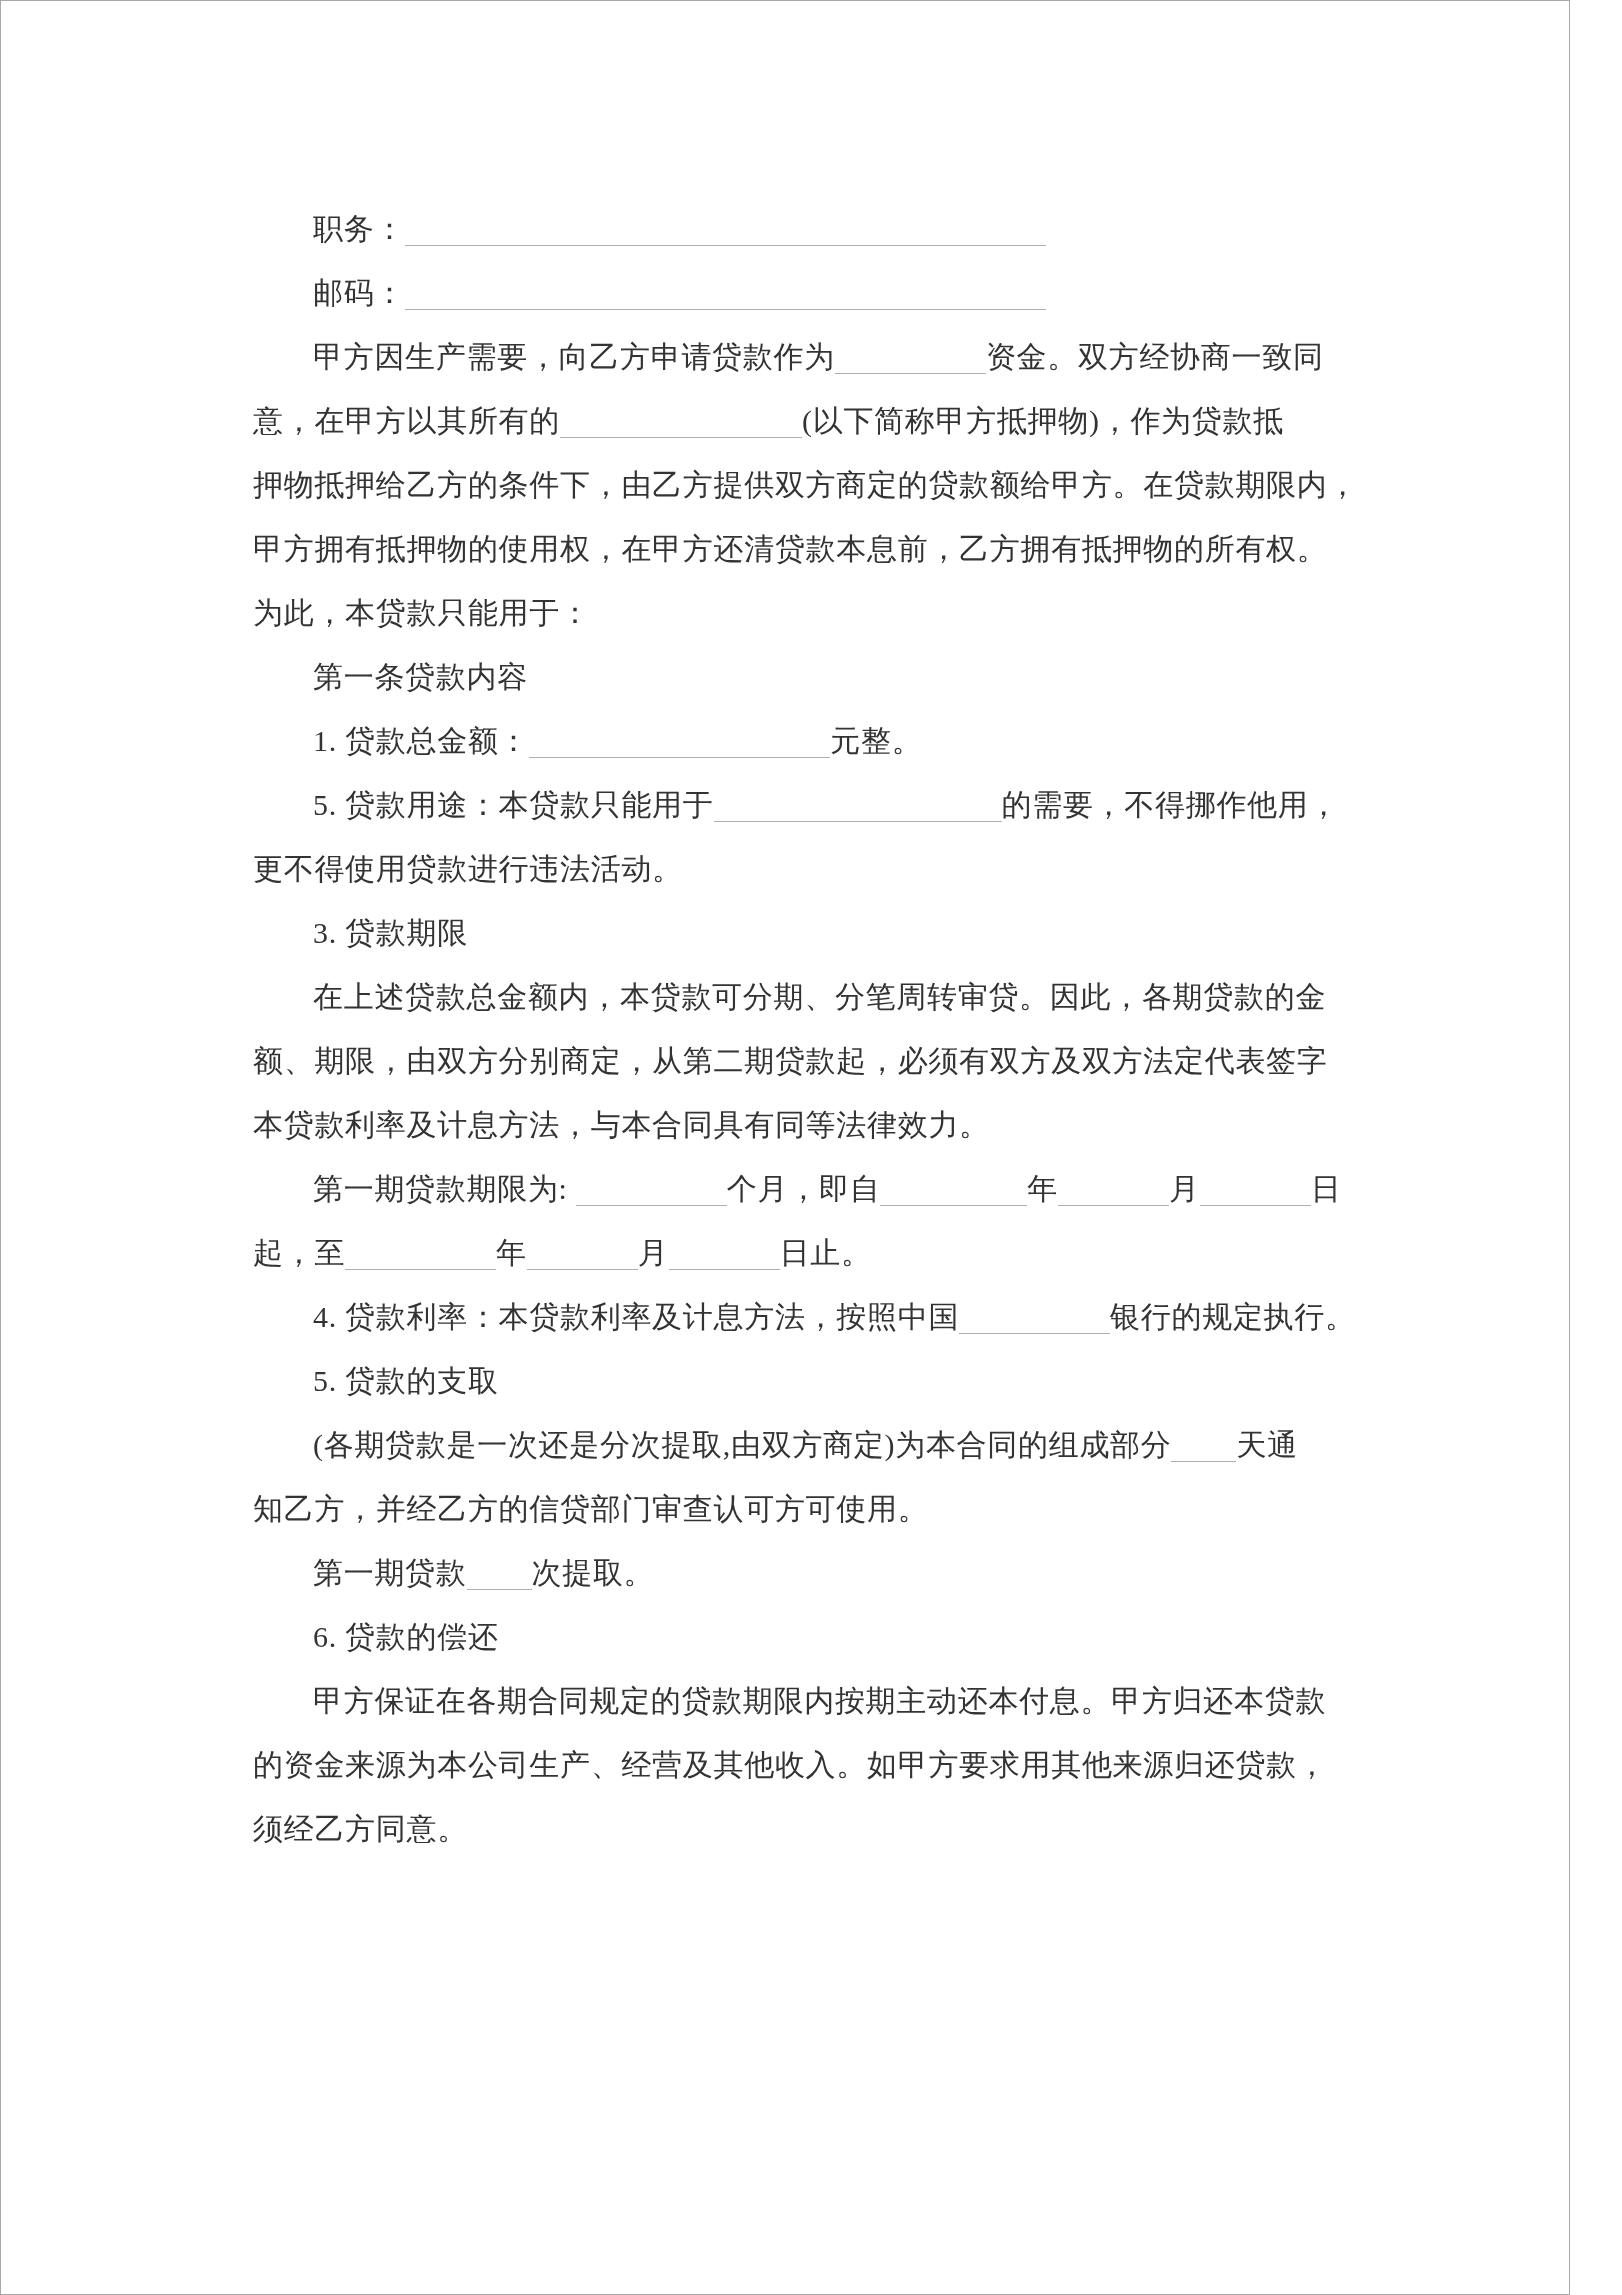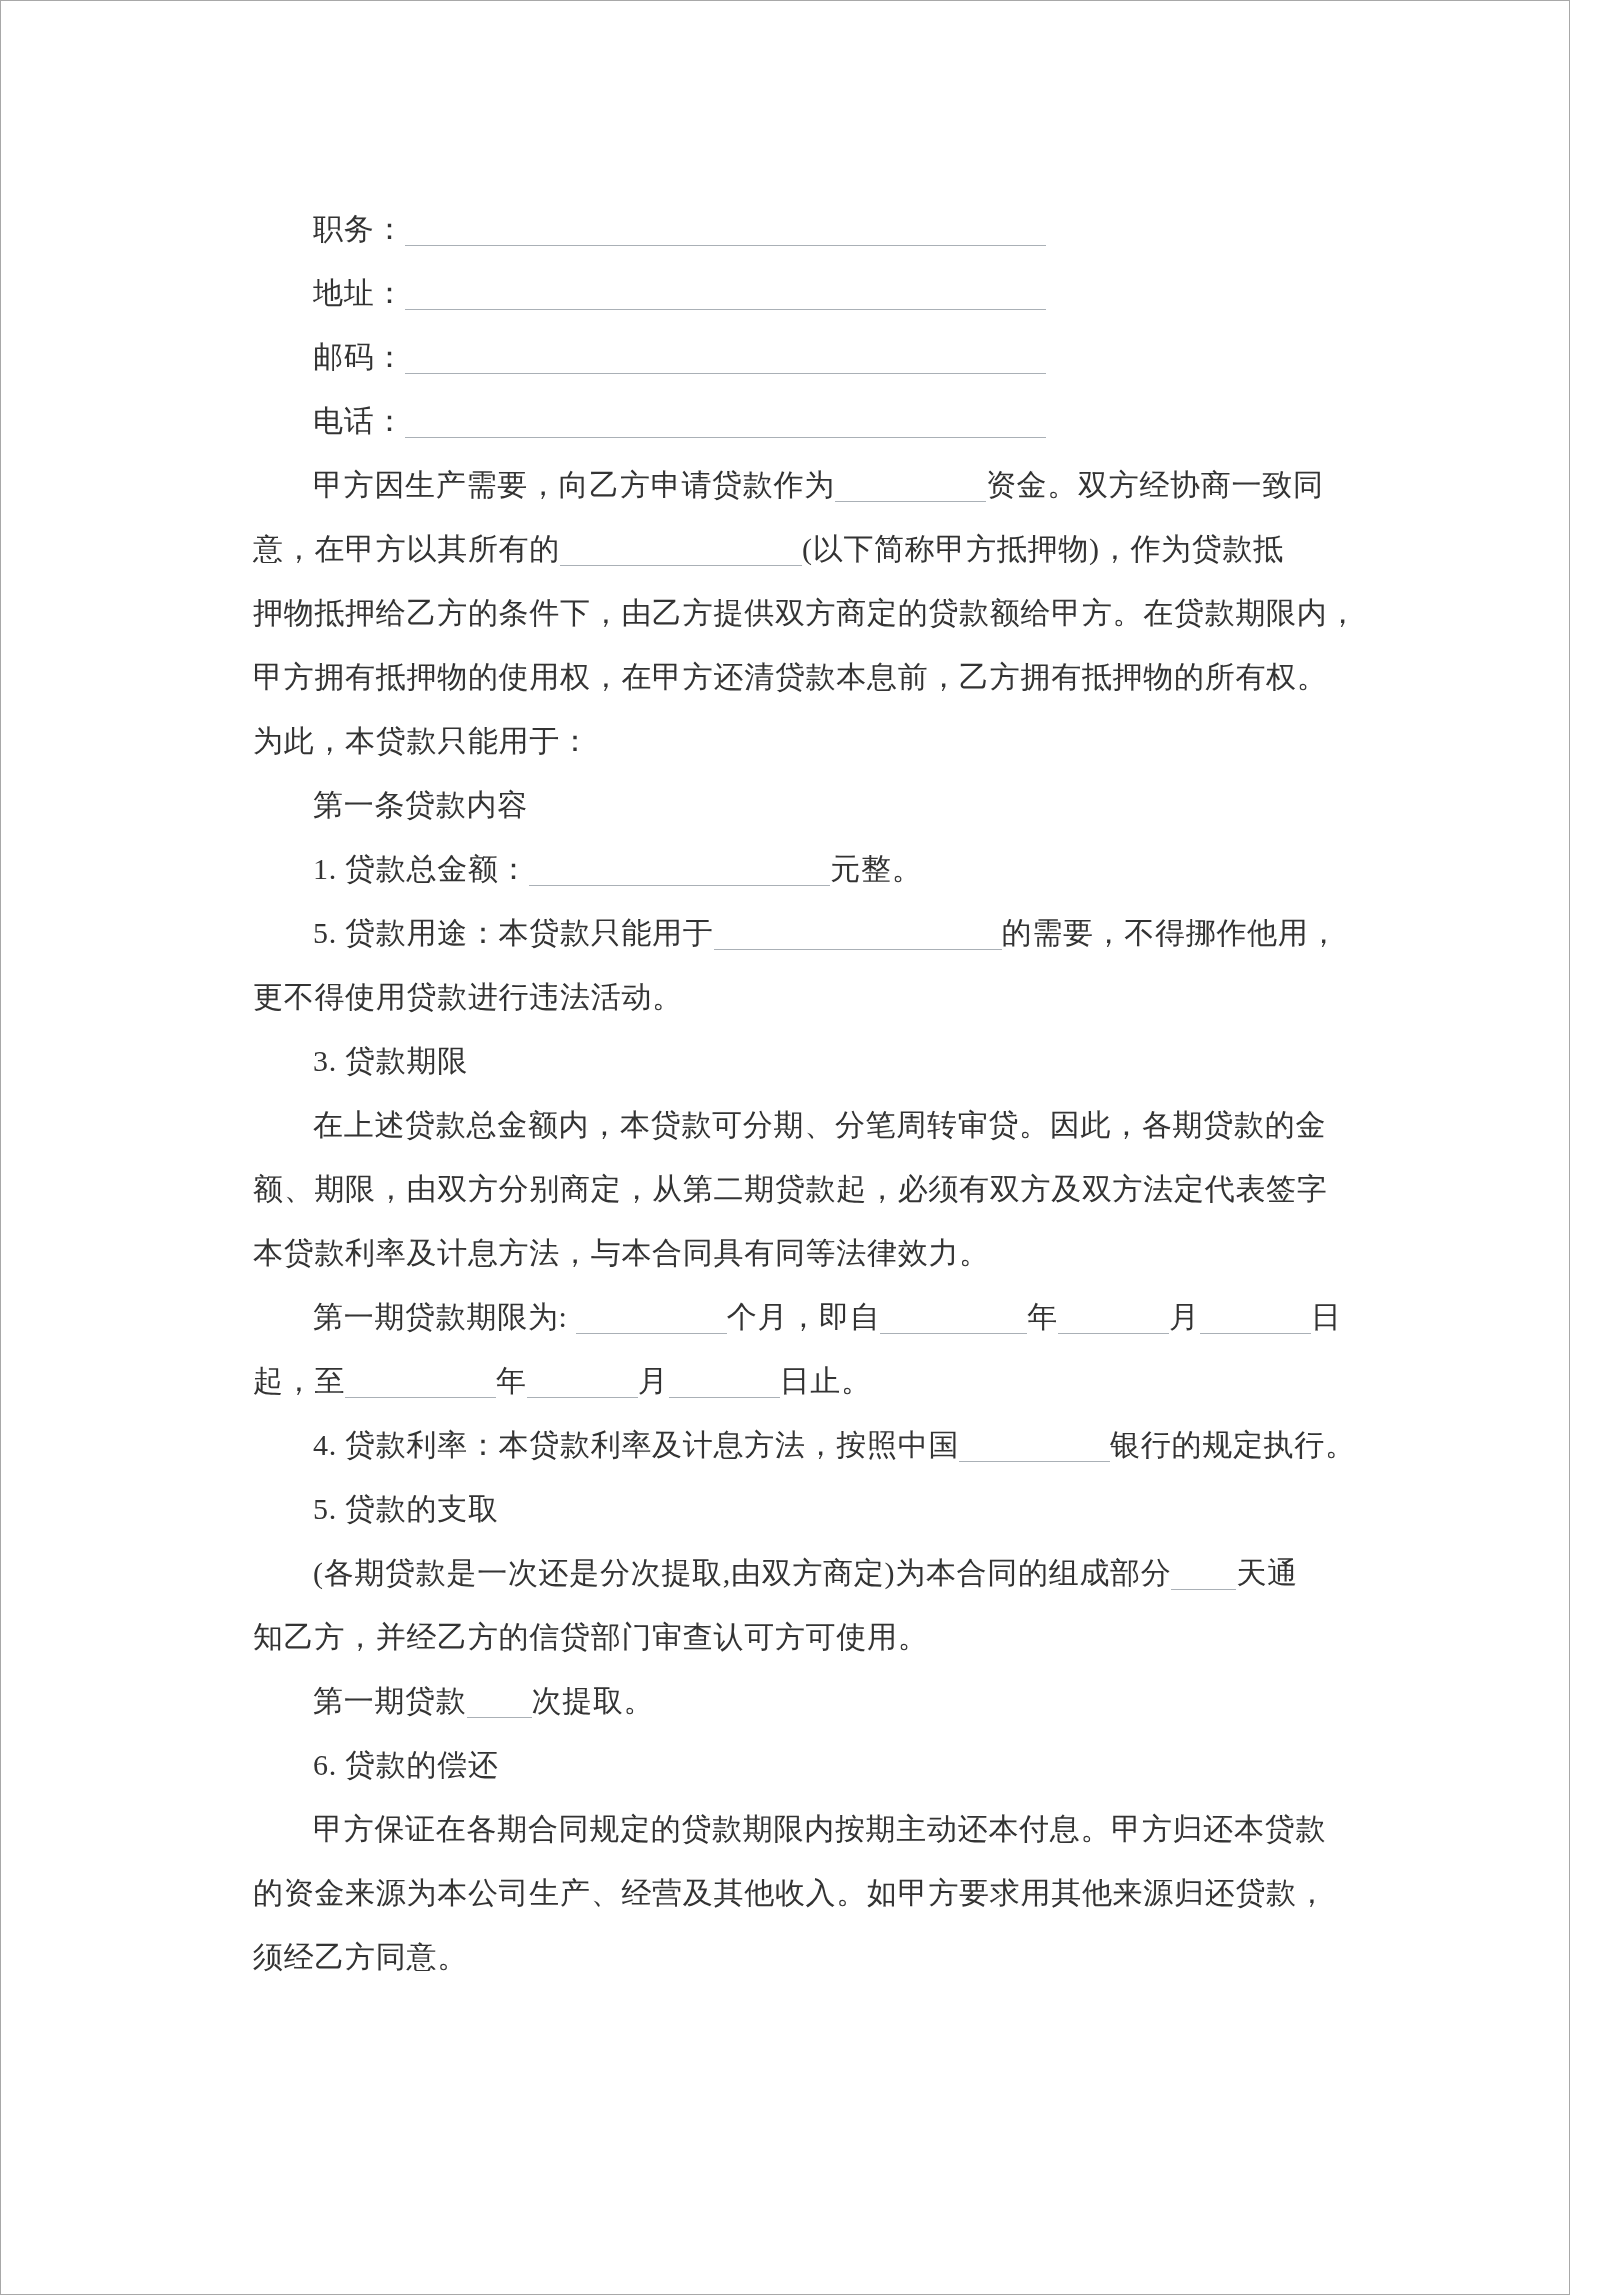--- a/index.html
+++ b/index.html
@@ -39,23 +39,21 @@
     border-bottom: 1.3px solid #aab0b6;
     vertical-align: -6.5px;
   }
 </style>
 </head>
 <body>
 
 <div class="page" style="background: rgb(255, 255, 255); border-color: rgb(168, 168, 168); color: rgb(51, 51, 51);">
   <div class="content">
       <div class="line indent"><span class="run">职务：</span><span class="blank" style="width: 641px; border-bottom-color: rgb(170, 176, 182);"></span></div>
-      <div class="line indent"><span class="run">地址：</span><span class="blank" style="width: 641px; border-bottom-color: rgb(170, 176, 182);"></span></div>
       <div class="line indent"><span class="run">邮码：</span><span class="blank" style="width: 641px; border-bottom-color: rgb(170, 176, 182);"></span></div>
-      <div class="line indent"><span class="run">电话：</span><span class="blank" style="width: 641px; border-bottom-color: rgb(170, 176, 182);"></span></div>
       <div class="line indent"><span class="run">甲方因生产需要，向乙方申请贷款作为</span><span class="blank" style="width: 151px; border-bottom-color: rgb(170, 176, 182);"></span><span class="run">资金。双方经协商一致同</span></div>
       <div class="line"><span class="run">意，在甲方以其所有的</span><span class="blank" style="width: 242px; border-bottom-color: rgb(170, 176, 182);"></span><span class="run">(以下简称甲方抵押物)，作为贷款抵</span></div>
       <div class="line"><span class="run">押物抵押给乙方的条件下，由乙方提供双方商定的贷款额给甲方。在贷款期限内，</span></div>
       <div class="line"><span class="run">甲方拥有抵押物的使用权，在甲方还清贷款本息前，乙方拥有抵押物的所有权。</span></div>
       <div class="line"><span class="run">为此，本贷款只能用于：</span></div>
       <div class="line indent"><span class="run">第一条贷款内容</span></div>
       <div class="line indent"><span class="run">1. 贷款总金额：</span><span class="blank" style="width: 301px; border-bottom-color: rgb(170, 176, 182);"></span><span class="run">元整。</span></div>
       <div class="line indent"><span class="run">5. 贷款用途：本贷款只能用于</span><span class="blank" style="width: 288px; border-bottom-color: rgb(170, 176, 182);"></span><span class="run">的需要，不得挪作他用，</span></div>
       <div class="line"><span class="run">更不得使用贷款进行违法活动。</span></div>
       <div class="line indent"><span class="run">3. 贷款期限</span></div>

